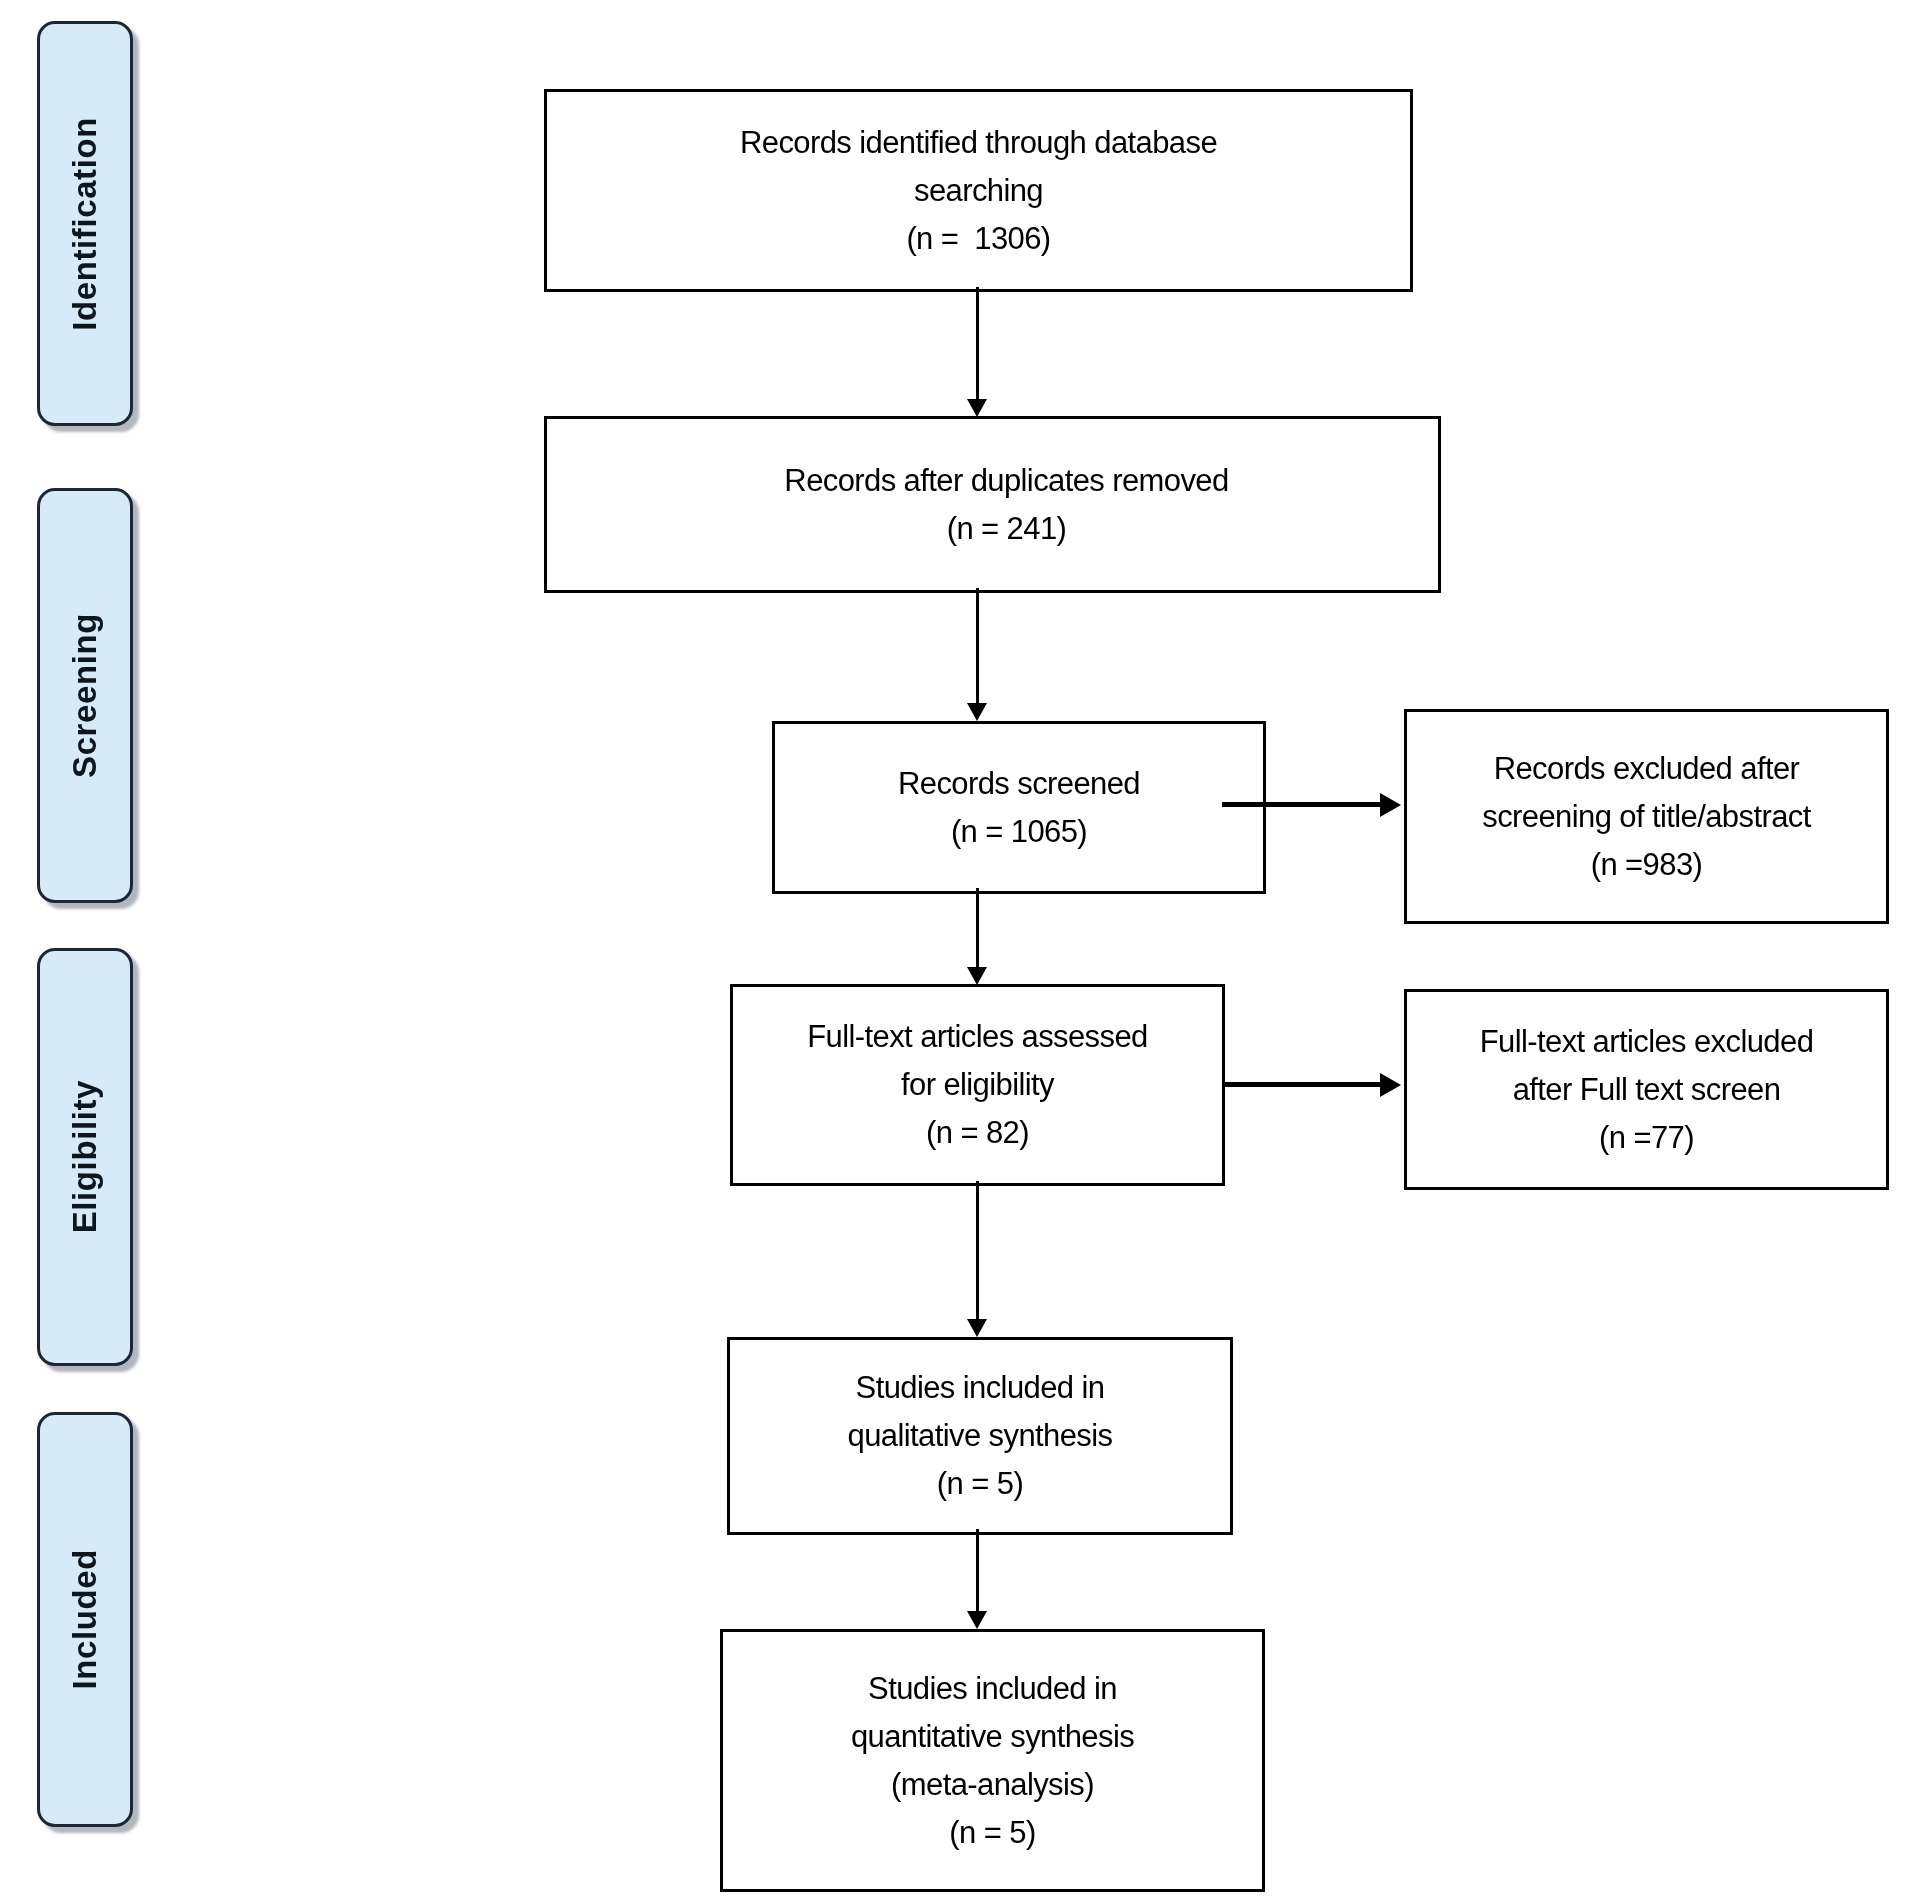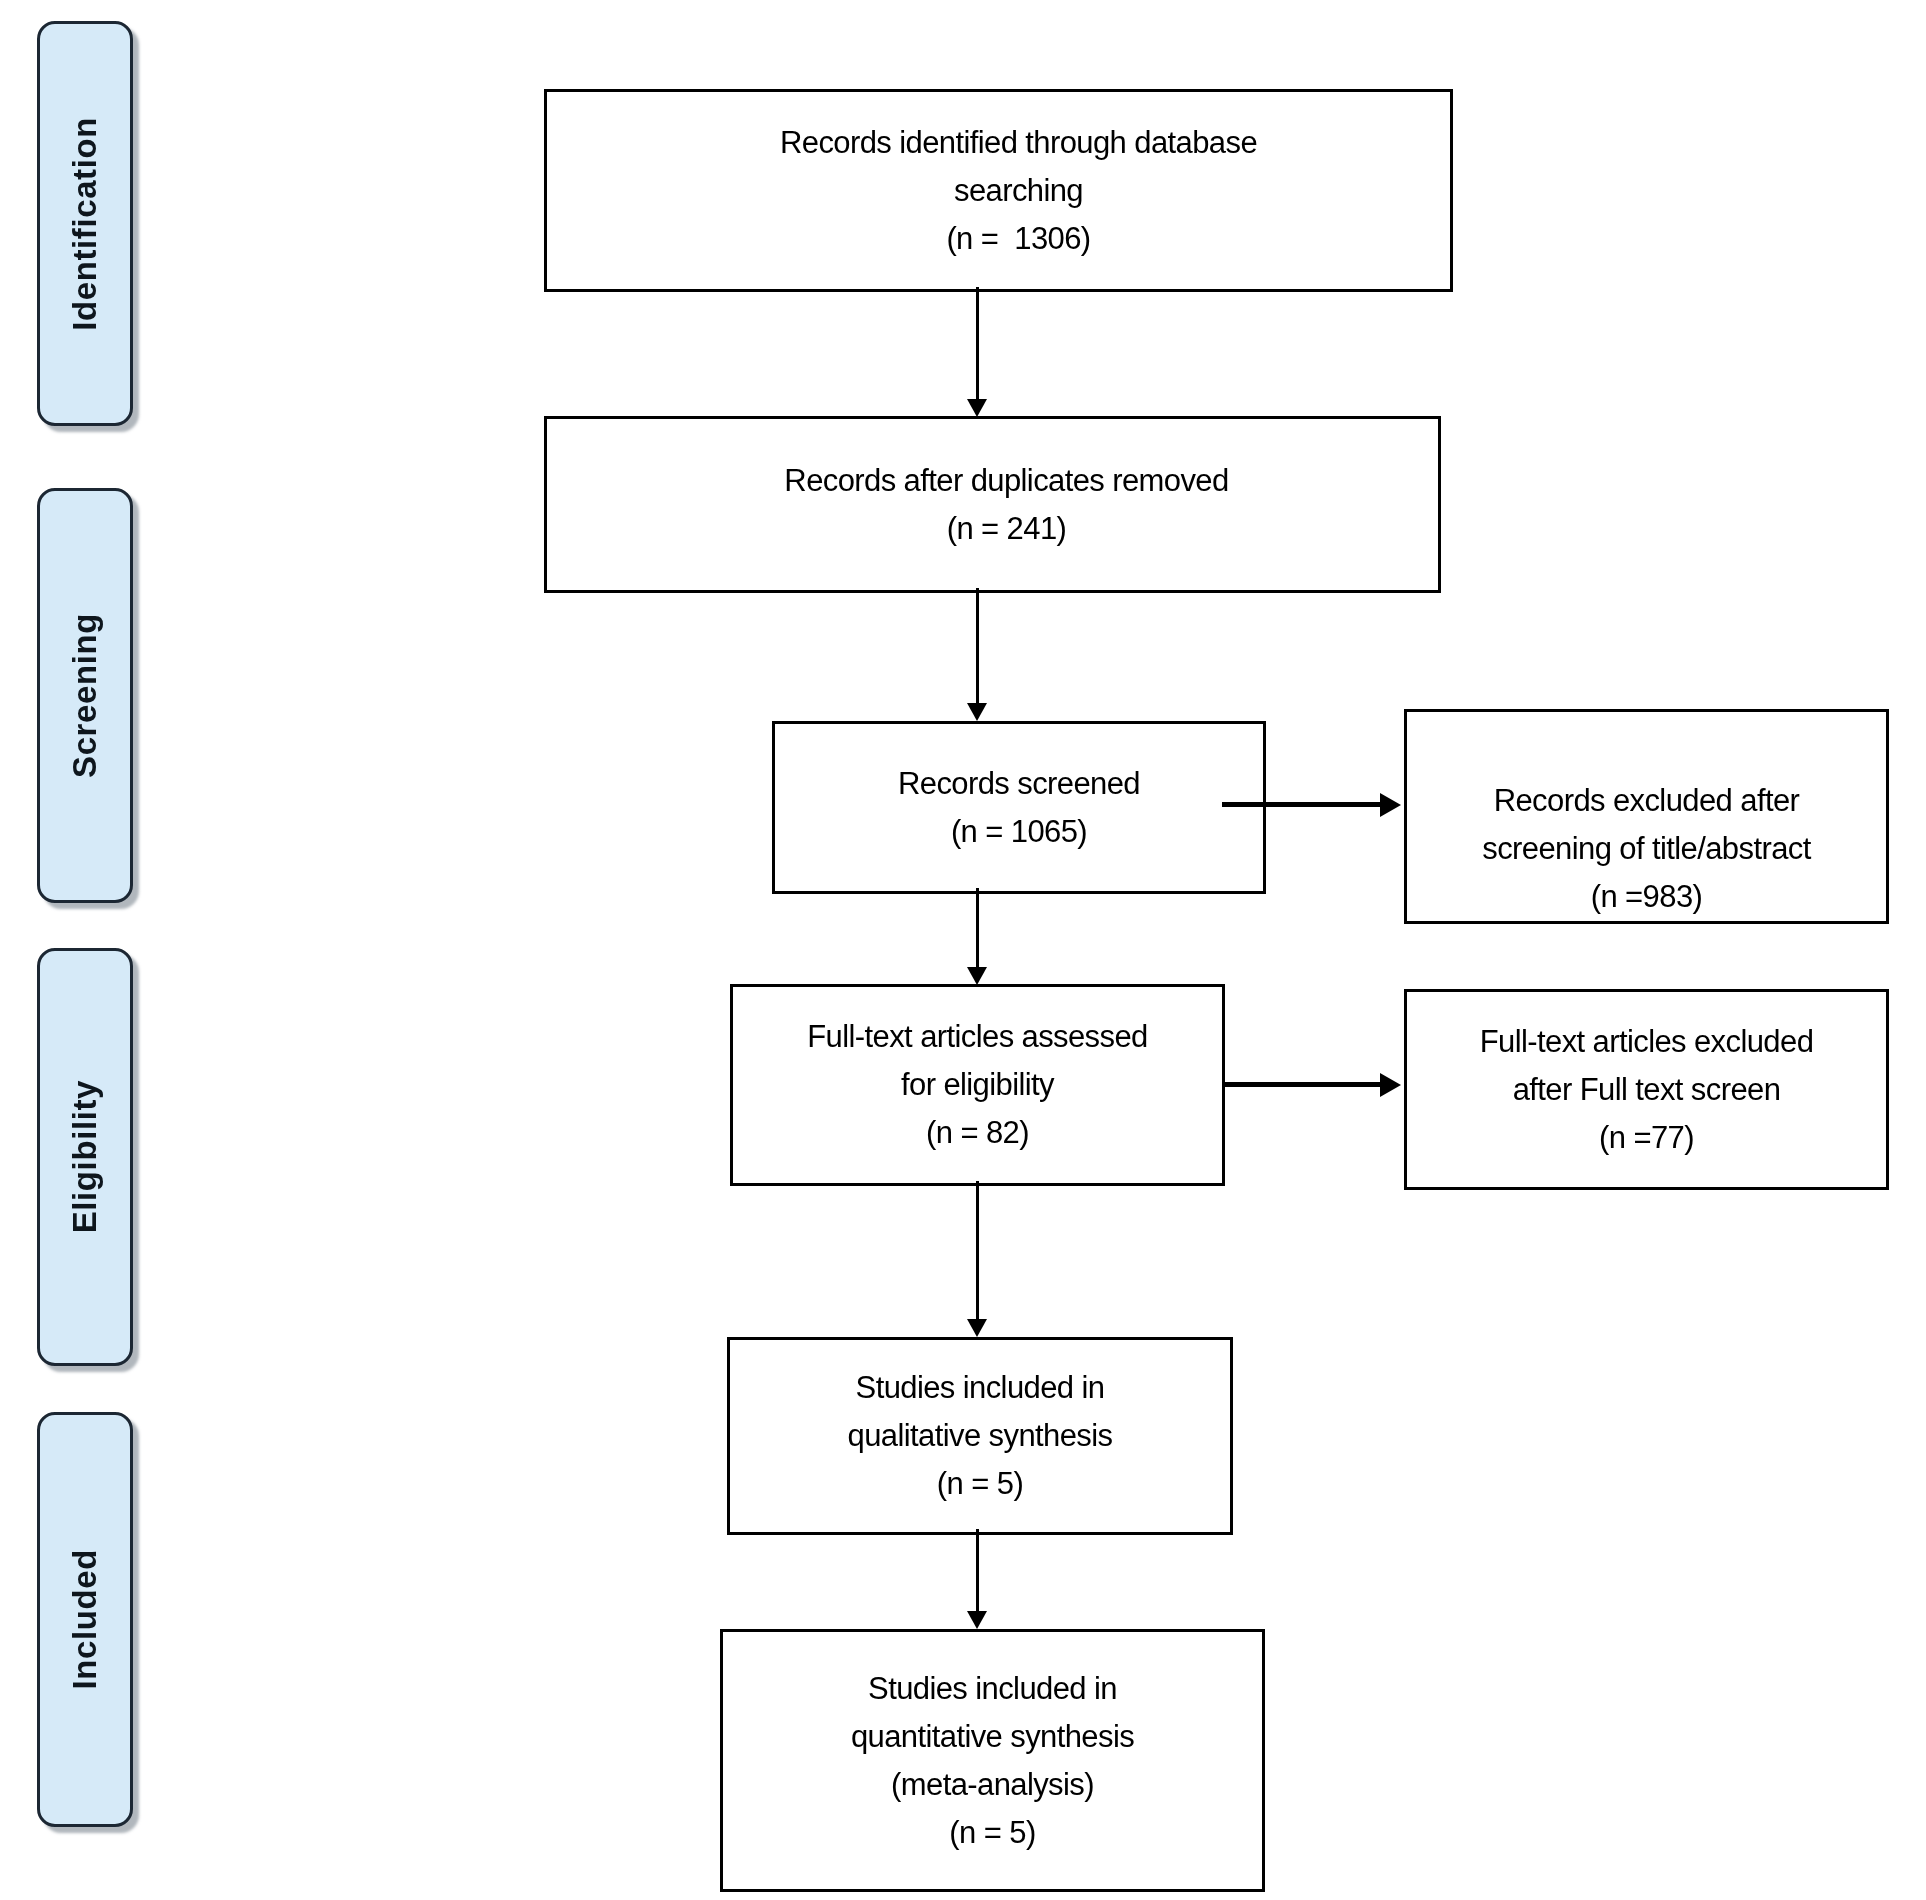--- a/index.html
+++ b/index.html
@@ -67,24 +67,24 @@
     border-left: 21.4px solid #000;
   }
 
   
   #stage-identification { left: 37px;  top: 21px;   width: 90px; height: 399px; }
   #stage-screening      { left: 37px;  top: 488px;  width: 90px; height: 409px; }
   #stage-eligibility    { left: 37px;  top: 948px; width: 90px; height: 412px; }
   #stage-included       { left: 37px;  top: 1412px; width: 90px; height: 409px; }
 
   
-  #node-identified         { left: 544px;  top: 89px;  width: 863px; height: 197px; padding-left: 40px; }
+  #node-identified         { left: 544px;  top: 89px;  width: 863px; height: 197px; }
   #node-duplicates         { left: 544px;  top: 416px;  width: 863px; height: 171px; padding-left: 28px; }
   #node-screened           { left: 772px; top: 721px; width: 488px;  height: 167px; }
-  #node-excluded-screening { left: 1404px; top: 709px; width: 479px;  height: 209px; align-items: flex-end; }
+  #node-excluded-screening { left: 1404px; top: 709px; width: 479px;  height: 209px; }
   #node-fulltext           { left: 730px; top: 984px; width: 489px;  height: 196px; }
   #node-fulltext-excluded  { left: 1404px; top: 989px; width: 479px;  height: 195px; }
   #node-qualitative        { left: 727px; top: 1337px; width: 500px;  height: 192px; }
   #node-quantitative       { left: 720px; top: 1629px; width: 539px;  height: 257px; }
 
   
   #arrow-1-line { left: 976px; top: 287px;  height: 113px; }
   #arrow-1-head { left: 967px; top: 399px; }
   #arrow-2-line { left: 976px; top: 588px;  height: 117px; }
   #arrow-2-head { left: 967px; top: 703px; }

